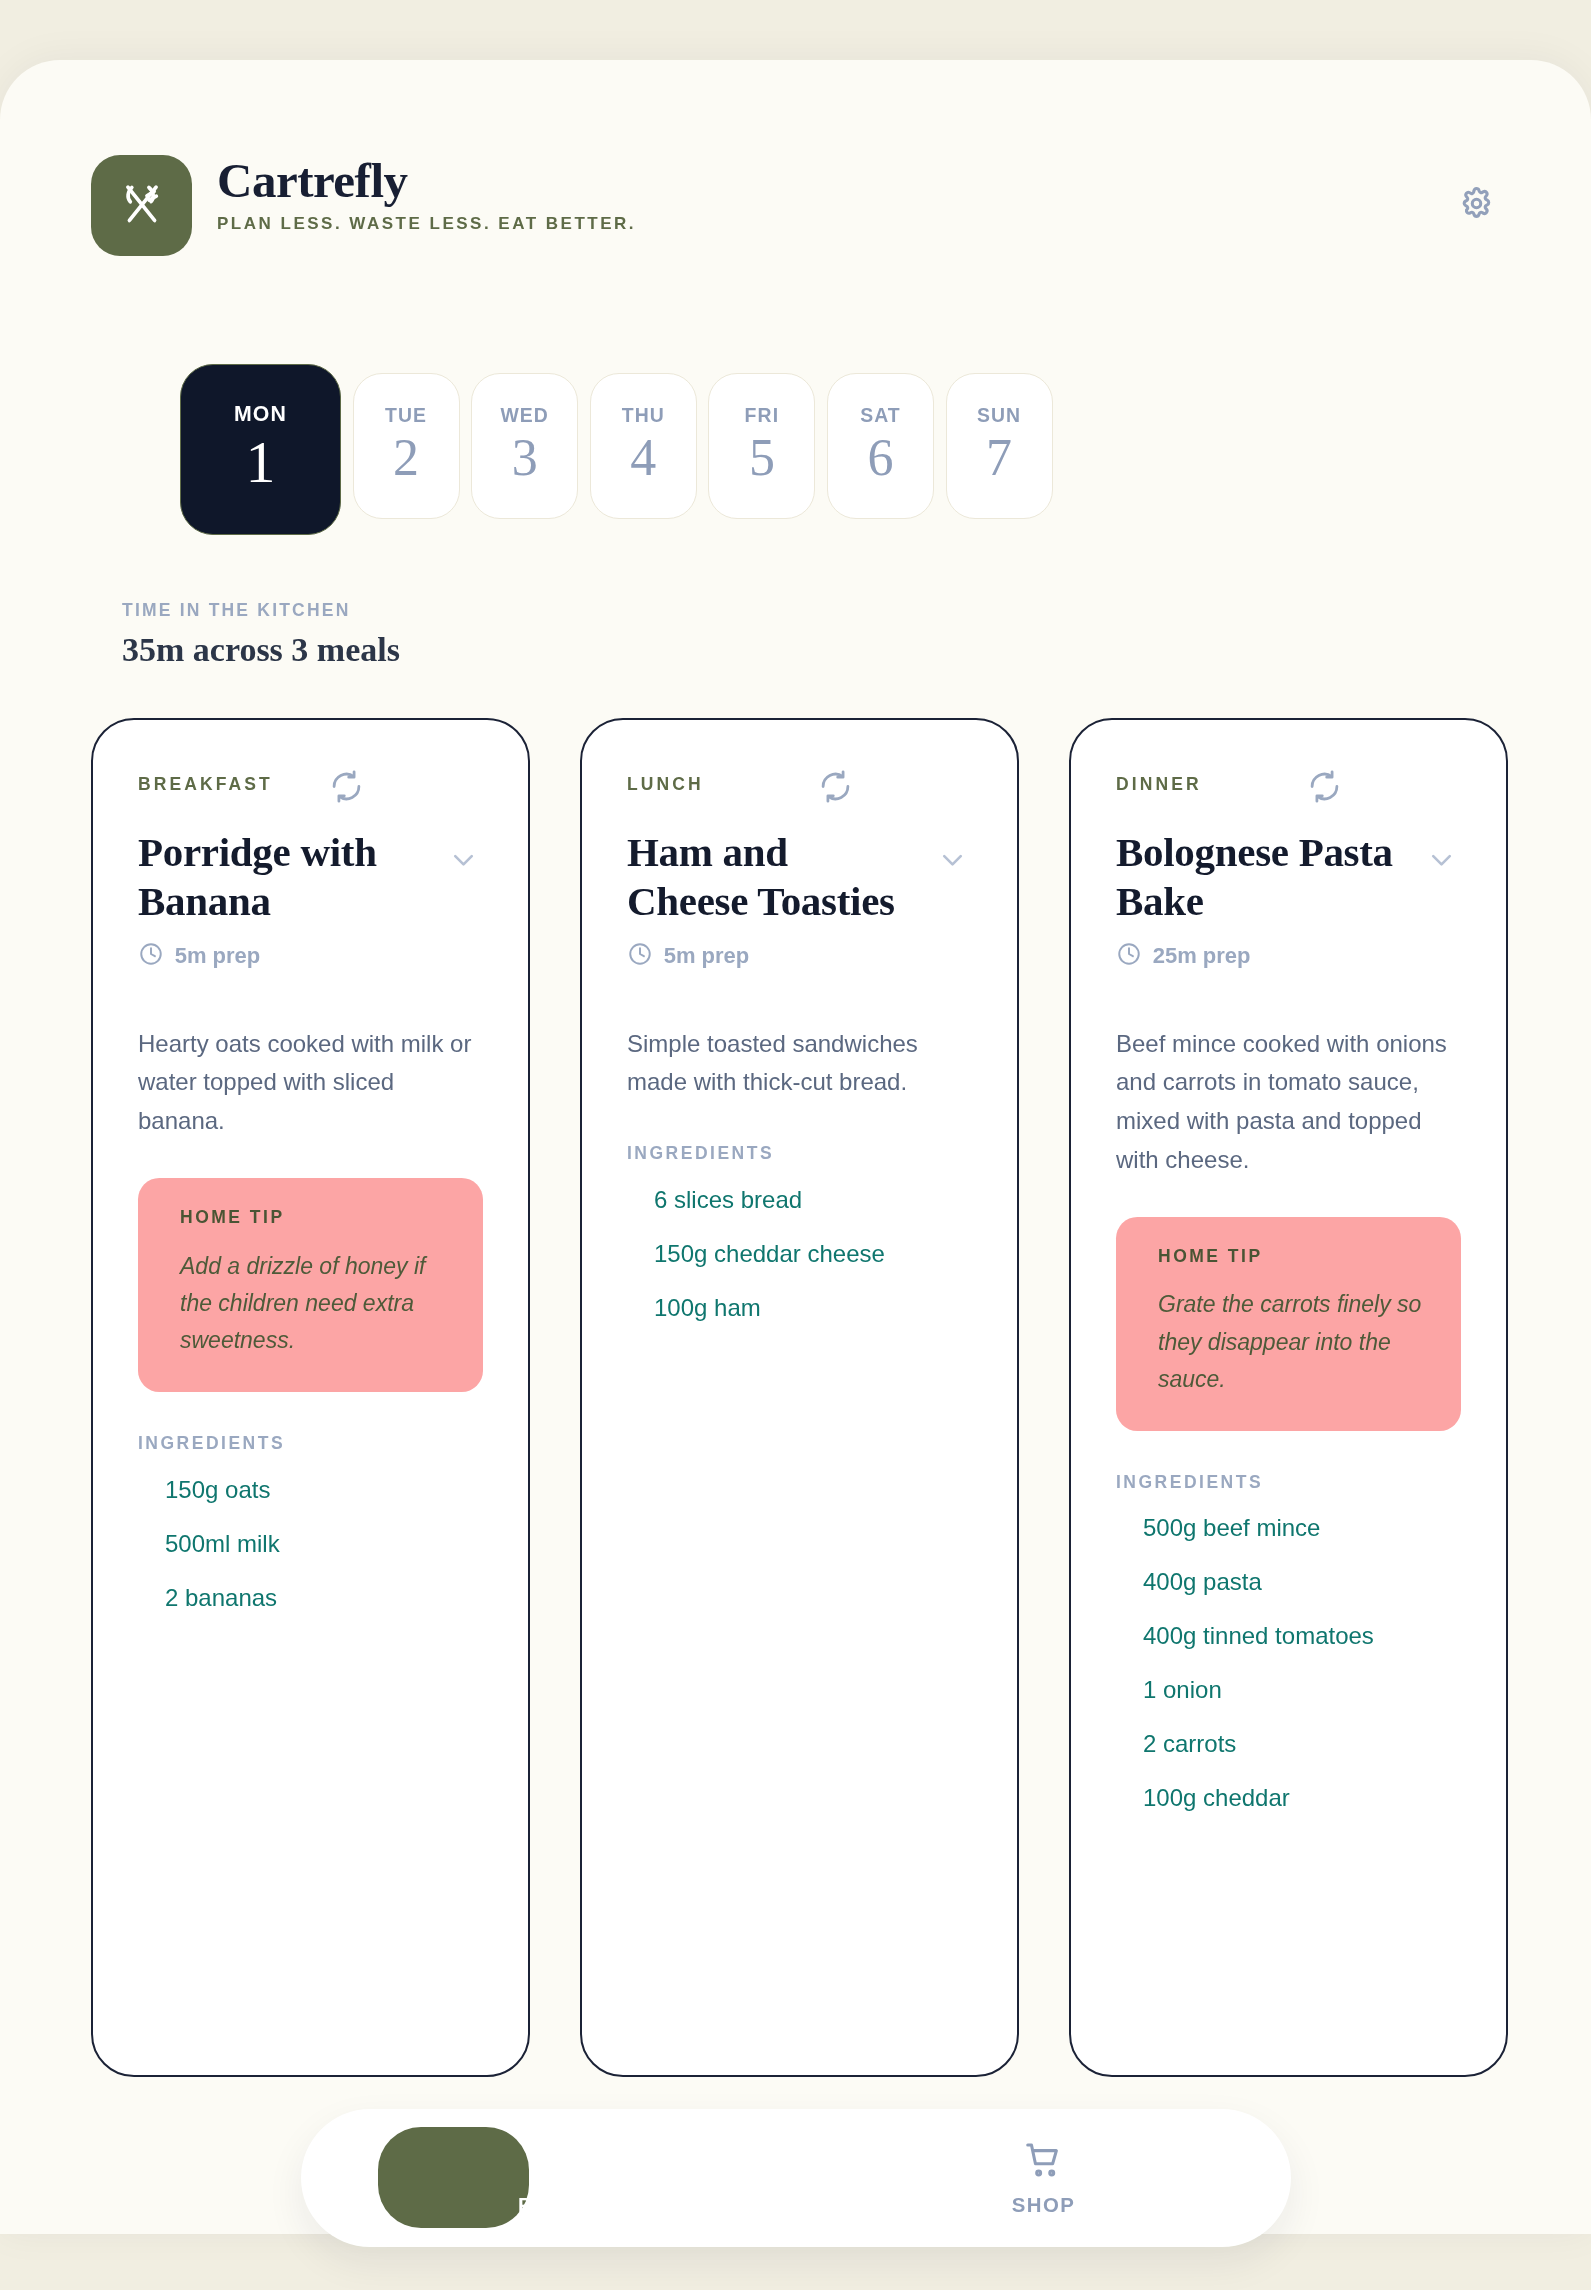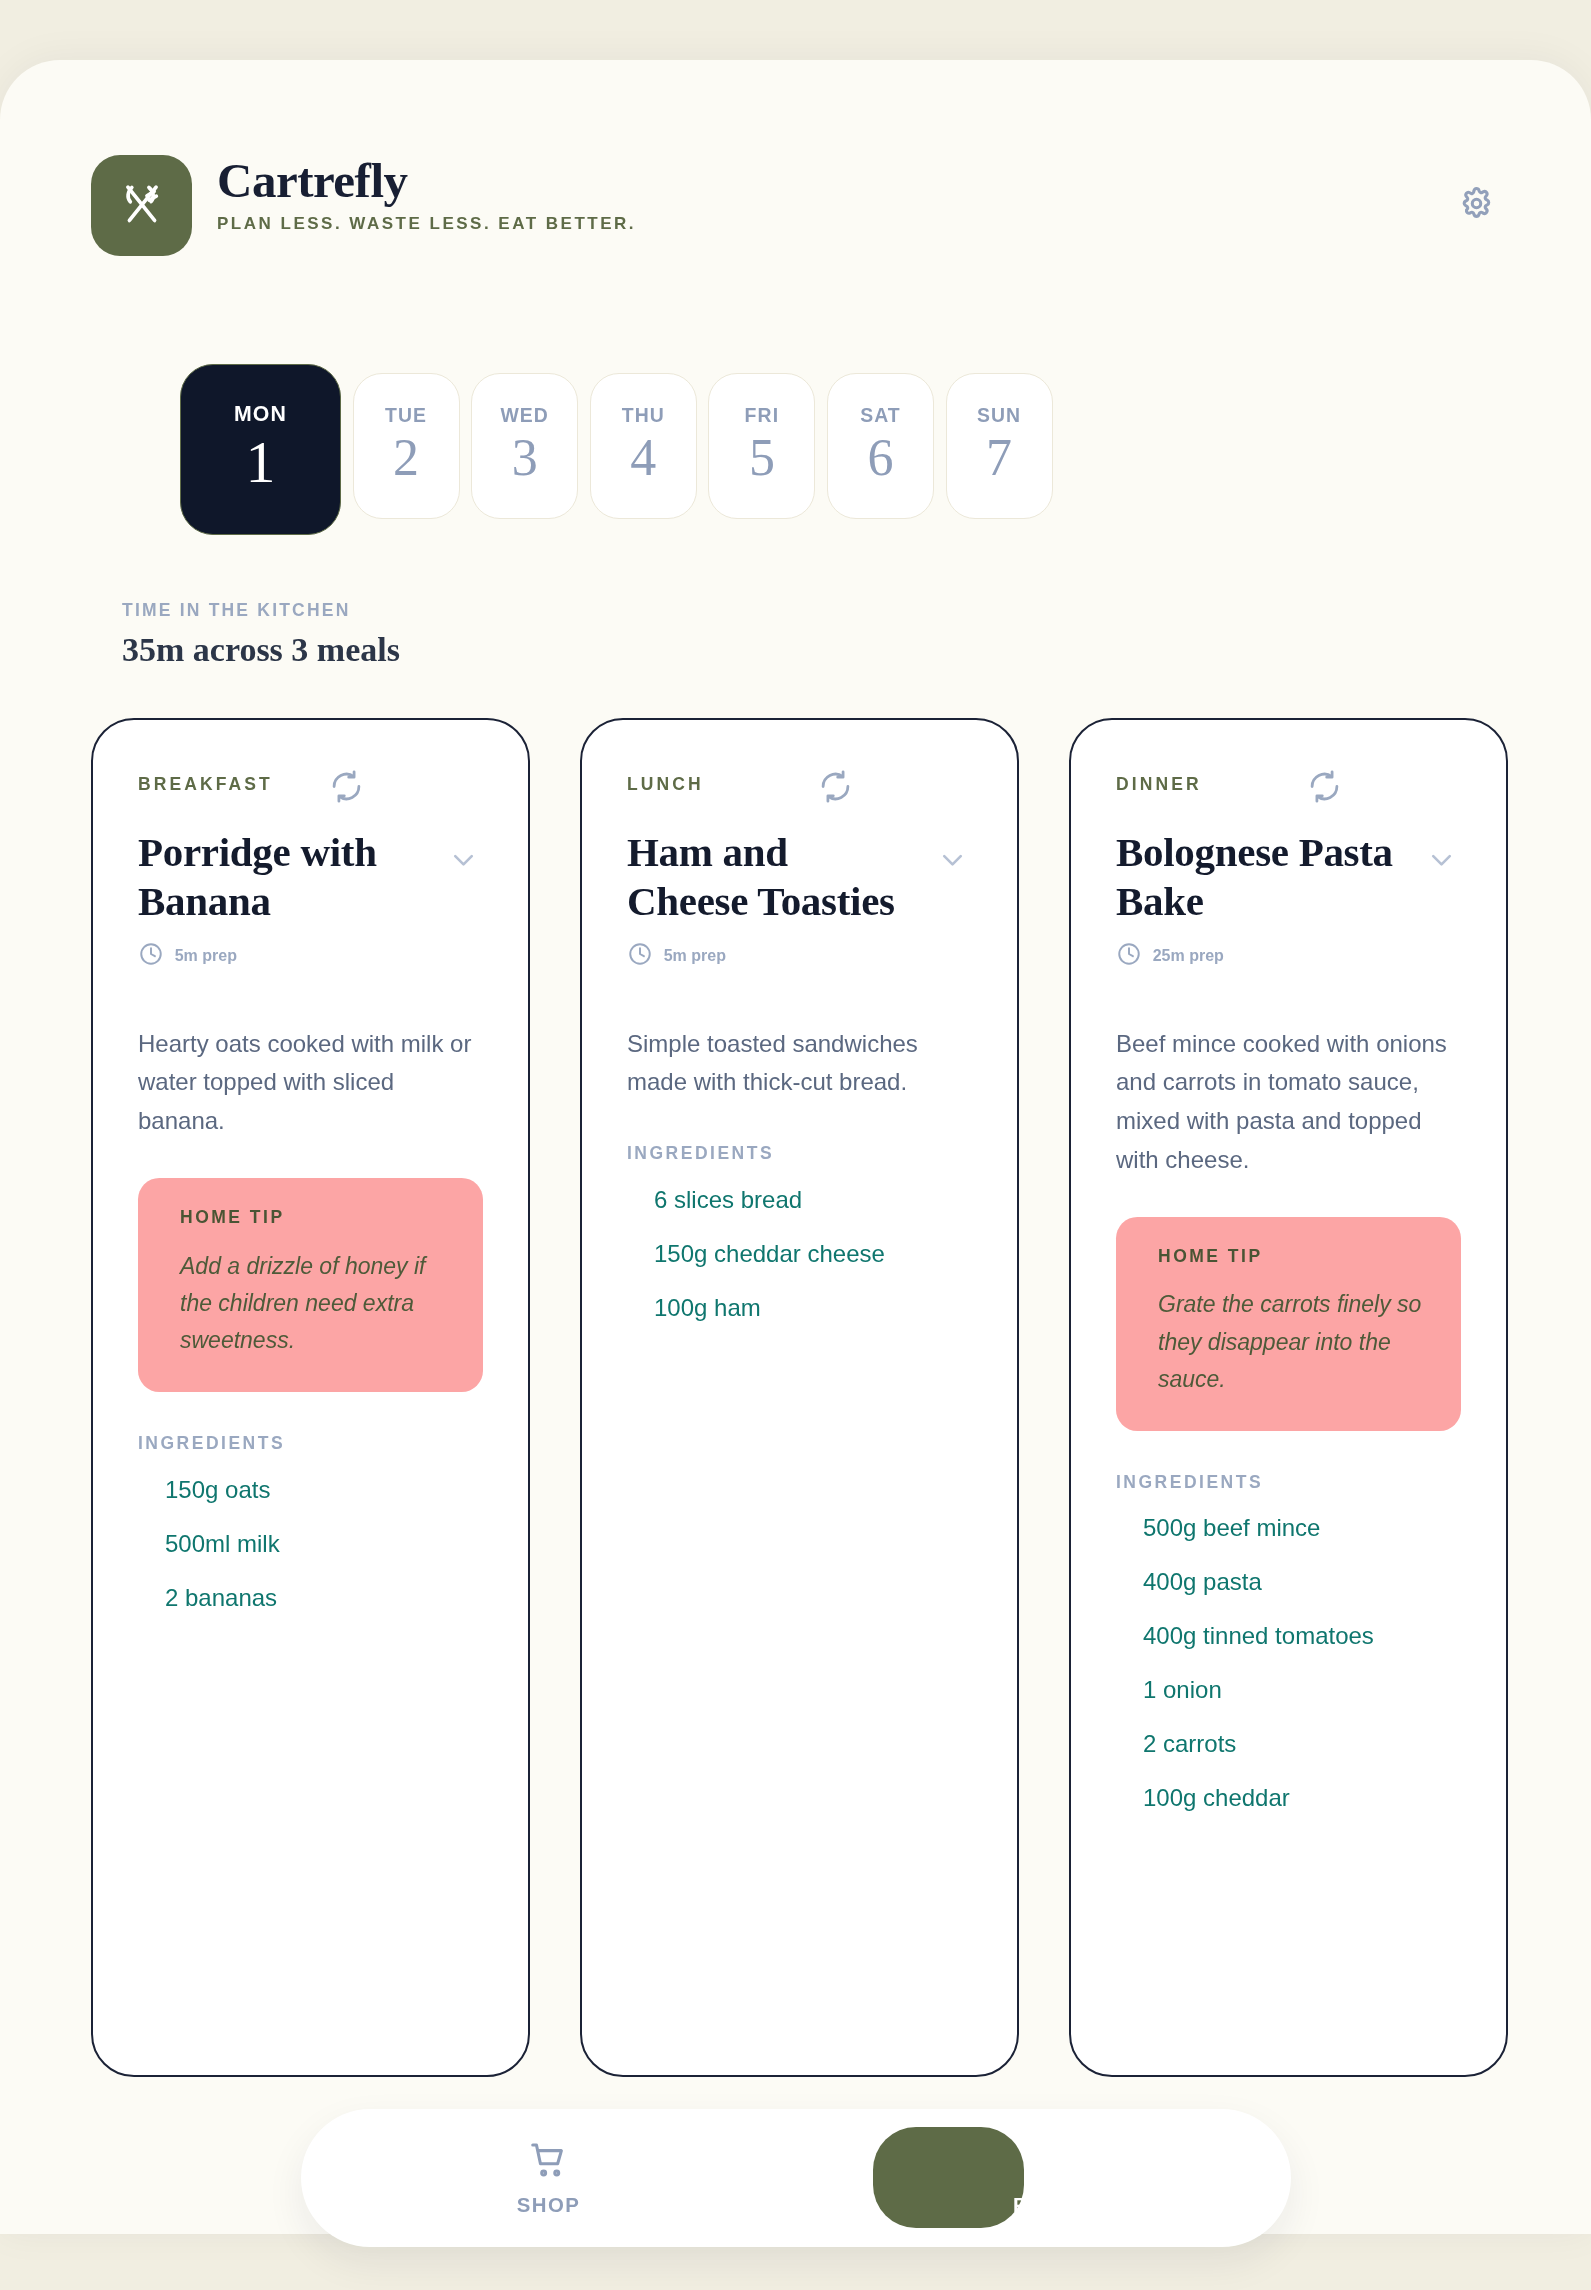--- a/index.html
+++ b/index.html
@@ -210,21 +210,21 @@
     margin-top: 13.6px;
     cursor: pointer;
   }
   .prep-row {
     display: flex;
     align-items: center;
     gap: 10.7px;
     margin-top: 15.5px;
   }
   .prep-text {
-    font-size: 16px;
+    font-size: 22px;
     font-weight: 700;
     color: #9aa8c0;
   }
   .meal-desc {
     margin-top: 54px;
     font-size: 24px;
     line-height: 1.62;
     color: #5b6880;
   }
   .tip-box {
@@ -493,39 +493,39 @@
             <div class="ing-item">400g pasta</div>
             <div class="ing-item">400g tinned tomatoes</div>
             <div class="ing-item">1 onion</div>
             <div class="ing-item">2 carrots</div>
             <div class="ing-item">100g cheddar</div>
           </div>
         </div>
       </div>
 
     <div class="bottom-nav">
-        <div class="nav-item">
-          <div class="nav-inner">
-            <span><svg width="43" height="43" viewBox="0 0 24 24" fill="none" stroke="#8e9db8" stroke-width="1.7" stroke-linecap="round" stroke-linejoin="round">
-                <path d="M3.2 3.4h2.1l2.2 10.4h9.6l2.1-7.3H6.2"></path>
-                <circle cx="9.3" cy="19" r="1.1"></circle>
-                <circle cx="16.6" cy="19" r="1.1"></circle>
-              </svg></span>
-            <span class="nav-label">SHOP</span>
-          </div>
-        </div>
         <div class="nav-item active">
           <div class="nav-pill"></div>
           <div class="nav-inner">
             <span><svg width="43" height="43" viewBox="0 0 24 24" fill="none" stroke="#ffffff" stroke-width="1.7" stroke-linecap="round" stroke-linejoin="round">
                 <rect x="5.5" y="4.5" width="13" height="16" rx="2"></rect>
                 <line x1="5.5" y1="9" x2="18.5" y2="9"></line>
                 <line x1="9" y1="2.4" x2="9" y2="5.6"></line>
                 <line x1="15" y1="2.4" x2="15" y2="5.6"></line>
               </svg></span>
             <span class="nav-label">PLAN</span>
           </div>
         </div>
+        <div class="nav-item">
+          <div class="nav-inner">
+            <span><svg width="43" height="43" viewBox="0 0 24 24" fill="none" stroke="#8e9db8" stroke-width="1.7" stroke-linecap="round" stroke-linejoin="round">
+                <path d="M3.2 3.4h2.1l2.2 10.4h9.6l2.1-7.3H6.2"></path>
+                <circle cx="9.3" cy="19" r="1.1"></circle>
+                <circle cx="16.6" cy="19" r="1.1"></circle>
+              </svg></span>
+            <span class="nav-label">SHOP</span>
+          </div>
+        </div>
       </div>
 
   </div>
 </div>
 
 
 </body></html>

